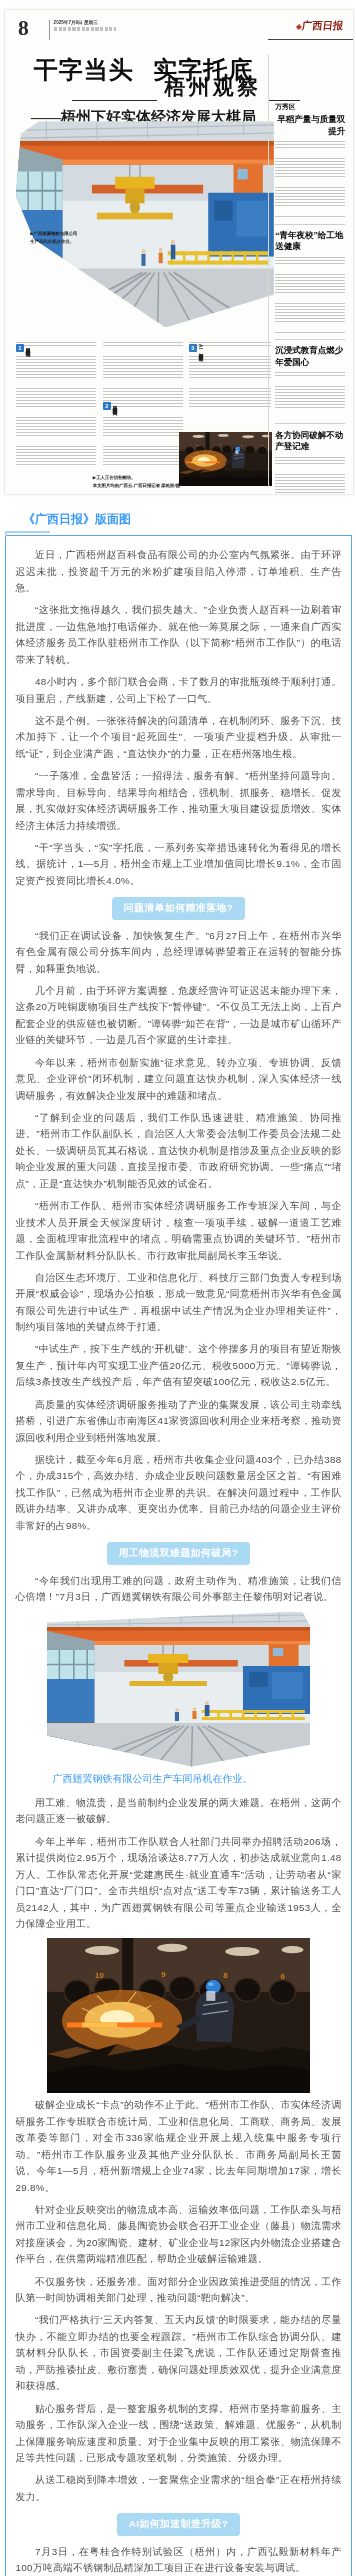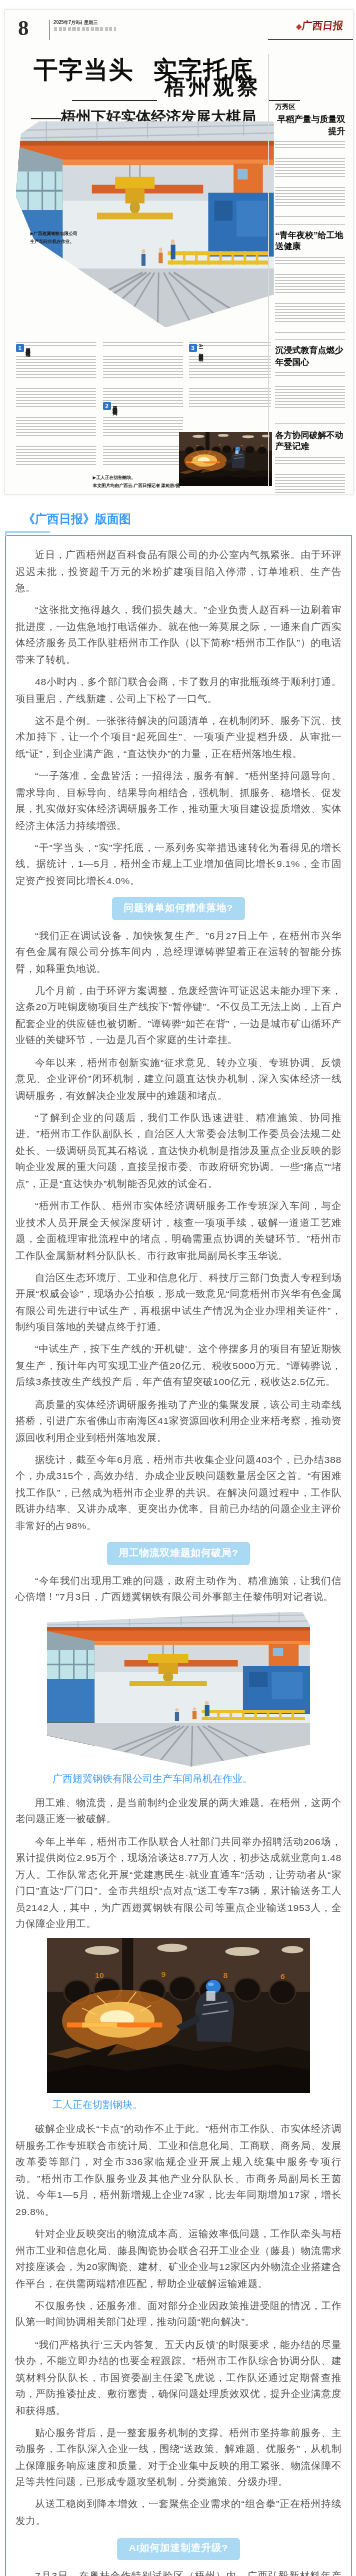--- a/index.html
+++ b/index.html
@@ -413,21 +413,20 @@
     <ellipse cx="327" cy="103" rx="6" ry="4" fill="#6db1ef"></ellipse>
     <rect x="318" y="118" width="18" height="22" fill="#cfd6dc" opacity="0.85"></rect>
     <path d="M302 170 L258 196 L268 206 L306 186 Z" fill="#23272f"></path>
   </g>
   <path d="M0 258 L60 242 L90 252 L140 236 L180 250 L240 238 L300 252 L360 240 L420 254 L480 242 L525 252 L525 345 L0 345 Z" fill="#17110c"></path>
   <path d="M0 300 L80 282 L160 296 L260 280 L360 296 L460 282 L525 294 L525 345 L0 345 Z" fill="#0e0a07"></path>
   <path d="M0 258 L60 242 L90 252 L40 268 Z" fill="#7a4a1e" opacity="0.8"></path>
   <path d="M140 236 L180 250 L120 262 Z" fill="#8a5020" opacity="0.6"></path>
 </svg>
       </div>
-      <p class="photo-cap">工人正在切割钢块。</p>
       <p class="para">破解企业成长“卡点”的动作不止于此。“梧州市工作队、市实体经济调研服务工作专班联合市统计局、工业和信息化局、工商联、商务局、发展改革委等部门，对全市336家临规企业开展上规入统集中服务专项行动。”梧州市工作队服务业及其他产业分队队长、市商务局副局长王茵说。今年1—5月，梧州新增规上企业74家，比去年同期增加17家，增长29.8%。</p>
       <p class="para">针对企业反映突出的物流成本高、运输效率低问题，工作队牵头与梧州市工业和信息化局、藤县陶瓷协会联合召开工业企业（藤县）物流需求对接座谈会，为20家陶瓷、建材、矿业企业与12家区内外物流企业搭建合作平台，在供需两端精准匹配，帮助企业破解运输难题。</p>
       <p class="para">不仅服务快，还服务准。面对部分企业因政策推进受阻的情况，工作队第一时间协调相关部门处理，推动问题“靶向解决”。</p>
       <p class="para">“我们严格执行‘三天内答复、五天内反馈’的时限要求，能办结的尽量快办，不能立即办结的也要全程跟踪。”梧州市工作队综合协调分队、建筑材料分队队长，市国资委副主任梁飞虎说，工作队还通过定期督查推动，严防推诿扯皮、敷衍塞责，确保问题处理质效双优，提升企业满意度和获得感。</p>
       <p class="para">贴心服务背后，是一整套服务机制的支撑。梧州市坚持靠前服务、主动服务，工作队深入企业一线，围绕“送政策、解难题、优服务”，从机制上保障服务响应速度和质量。对于企业集中反映的用工紧张、物流保障不足等共性问题，已形成专题攻坚机制，分类施策、分级办理。</p>
       <p class="para">从送工稳岗到降本增效，一套聚焦企业需求的“组合拳”正在梧州持续发力。</p>
       <div class="badge">AI如何加速制造升级?</div>
       <p class="para">7月3日，在粤桂合作特别试验区（梧州）内，广西弘毅新材料年产100万吨高端不锈钢制品精深加工项目正在进行设备安装与调试。</p>
     </div>
 </div>

